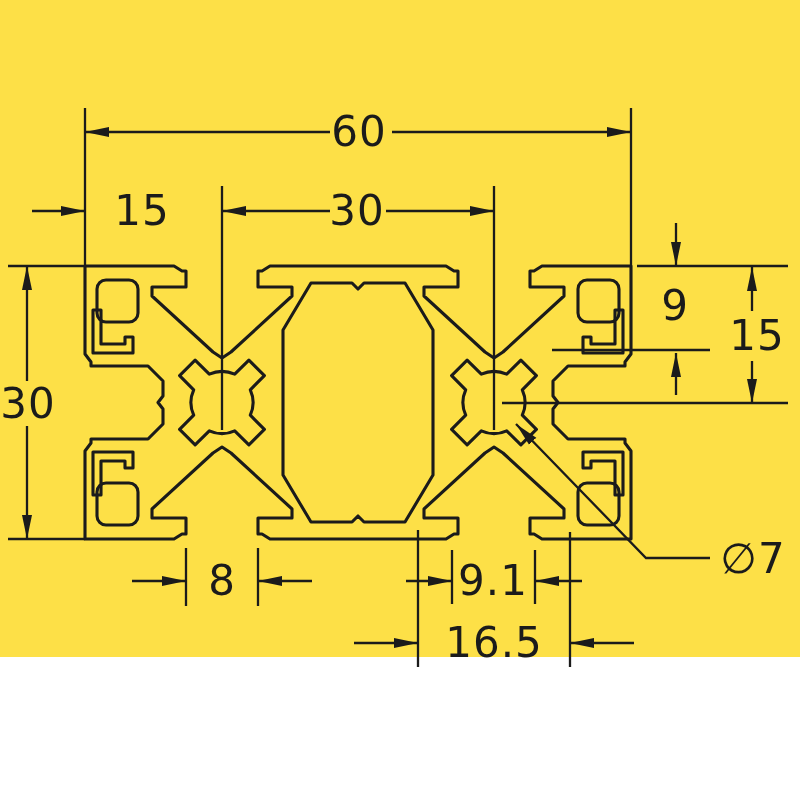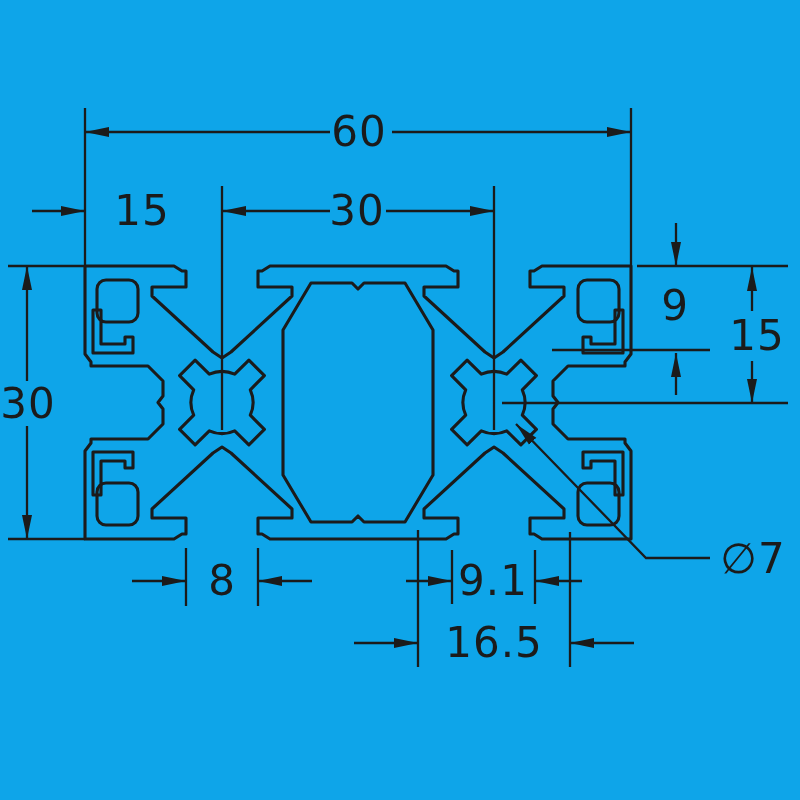--- a/index.html
+++ b/index.html
@@ -7,22 +7,22 @@
     padding: 0;
     background: #ffffff;
     width: 800px;
     height: 800px;
     overflow: hidden;
     font-family: "DejaVu Sans", "Liberation Sans", sans-serif;
   }
   #stage {
     position: relative;
     width: 800px;
-    height: 800px;
-    background: #0ea5e9;
+    height: 657px;
+    background: #fde047;
   }
   svg { display: block; }
   .profile {
     fill: none;
     stroke: #1b1b1b;
     stroke-width: 3.1;
     stroke-linejoin: round;
     stroke-linecap: round;
   }
   .dimline {

